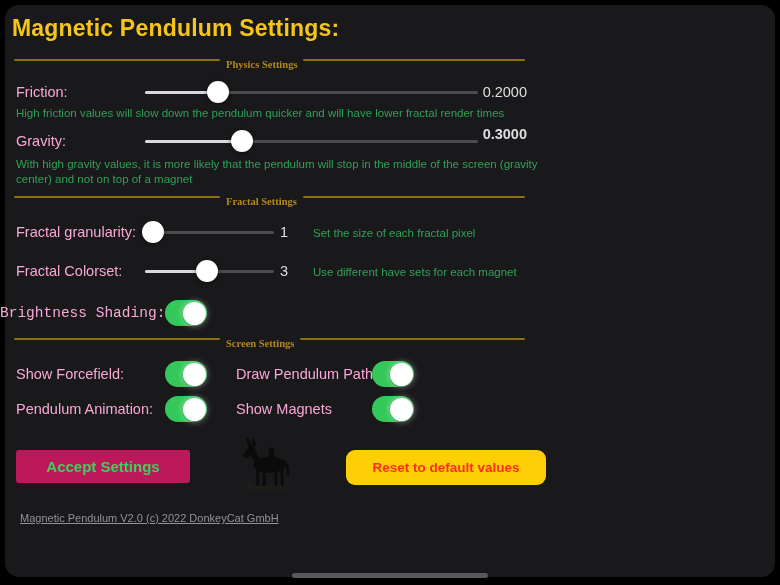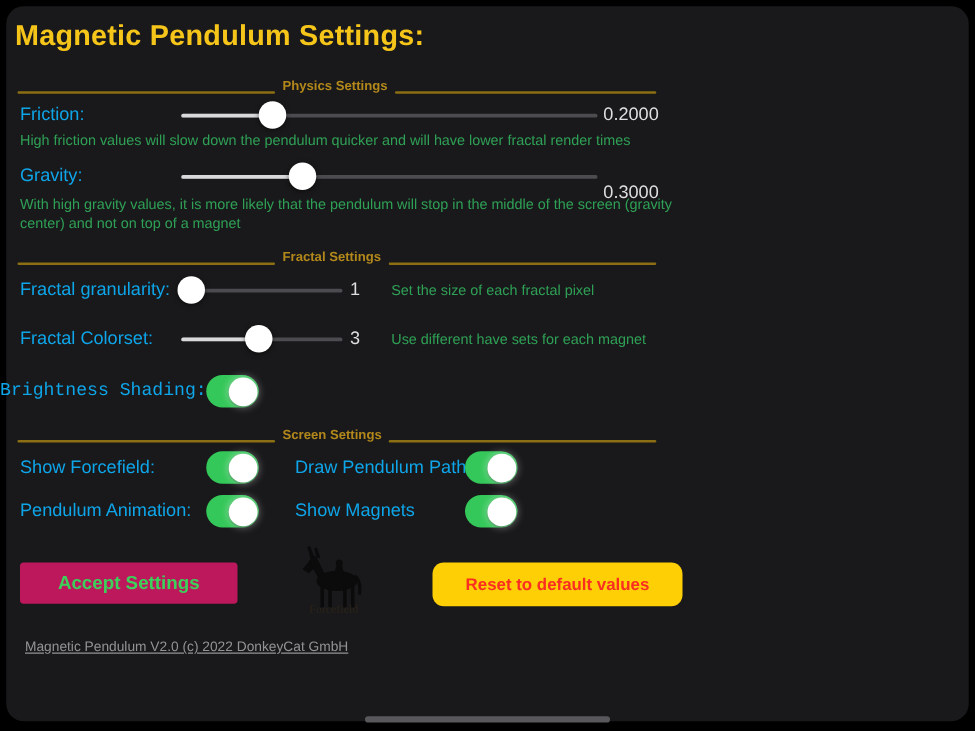--- a/index.html
+++ b/index.html
@@ -4,27 +4,27 @@
 <style>
   html,body{margin:0;padding:0;background:#000;}
   .stage{position:relative;width:780px;height:585px;background:#000;overflow:hidden;
          font-family:"Liberation Sans", sans-serif;}
   .card{position:absolute;left:5px;top:5px;width:770px;height:572px;
         background:#19191b;border-radius:14px;}
   .abs{position:absolute;}
 
   .title{color:#f6c51a;font-size:23px;font-weight:bold;letter-spacing:.2px;}
 
-  .divider{display:flex;align-items:flex-end;width:511px;height:16px;}
+  .divider{display:flex;align-items:flex-start;width:511px;height:16px;font-family:Liberation Serif, serif;}
   .divider .line{height:2px;background:#8b6f12;border-radius:1px;}
   .divider .line.l{width:206px;}
   .divider .line.r{flex:1;}
   .divider .lbl{color:#b3881b;font-size:10.5px;font-weight:600;padding:0 6px;white-space:nowrap;}
 
-  .rowlabel{color:#0ea5e9;font-size:14.5px;white-space:nowrap;}
+  .rowlabel{color:#f9a8d4;font-size:14.5px;white-space:nowrap;}
   .value{color:#dfdfe1;font-size:14.5px;text-align:right;white-space:nowrap;}
   .hint{color:#2fa156;font-size:11.5px;line-height:1.32;}
   .nowrap{white-space:nowrap;}
 
   .slider{height:22px;}
   .slider .track{position:absolute;left:0;right:0;top:9.5px;height:3.5px;background:#4c4c50;border-radius:2px;}
   .slider .fill{width:var(--pct,50%);height:100%;background:#d9d9db;border-radius:2px;}
   .slider .thumb{position:absolute;top:0;left:var(--pct,50%);width:22px;height:22px;border-radius:50%;
                  background:#fff;transform:translateX(-50%);box-shadow:0 1px 4px rgba(0,0,0,.55);}
   .slider.long{width:333px;}
@@ -71,21 +71,21 @@
   <div class="abs value" style="left:477px;top:84px;width:50px;">0.2000</div>
   <div class="abs hint nowrap" style="left:16px;top:106px;">High friction values will slow down the pendulum quicker and will have lower fractal render times</div>
 
   <div class="abs rowlabel" style="left:16px;top:133px;">Gravity:</div>
   <div class="abs slider long" style="left: 145px; top: 130px; --pct: 29%;">
     <div class="track">
         <div class="fill"></div>
       </div>
     <div class="thumb"></div>
   </div>
-  <div class="abs value" style="left:477px;top:146px;width:50px;">0.3000</div>
+  <div class="abs value" style="left:477px;top:126px;width:50px;font-weight:bold;">0.3000</div>
   <div class="abs hint" style="left:16px;top:157px;width:535px;">With high gravity values, it is more likely that the pendulum will stop in the middle of the screen (gravity center) and not on top of a magnet</div>
 
   <div class="abs divider" style="left:14px;top:196px;">
     <div class="line l"></div>
     <div class="lbl">Fractal Settings</div>
     <div class="line r"></div>
   </div>
 
   <div class="abs rowlabel" style="left:16px;top:224px;">Fractal granularity:</div>
   <div class="abs slider short" style="left: 145px; top: 221px; --pct: 6%;">

